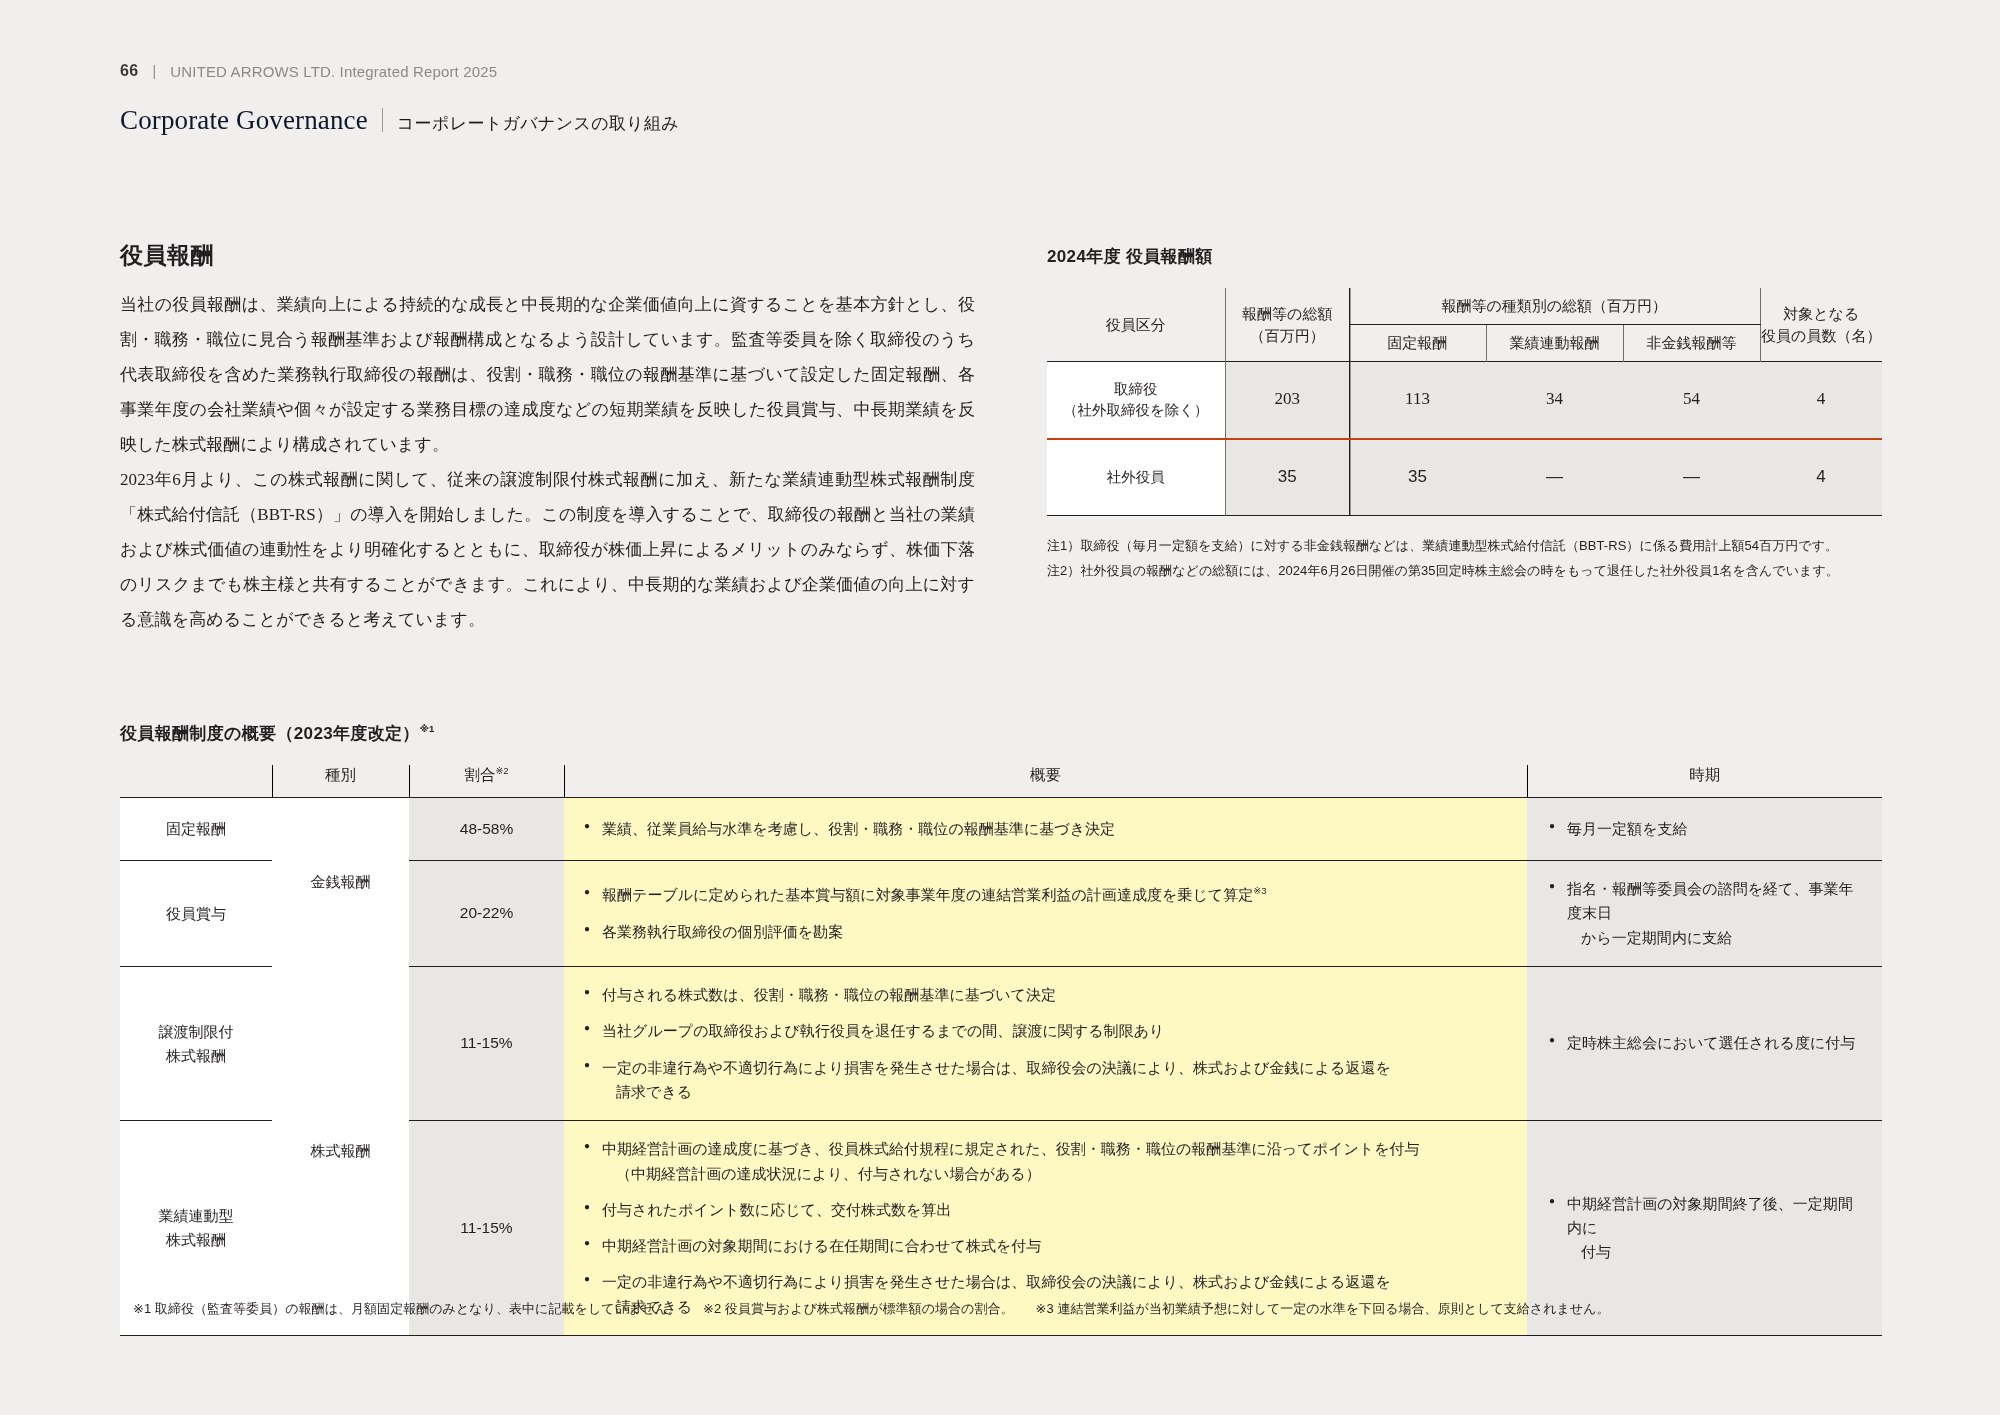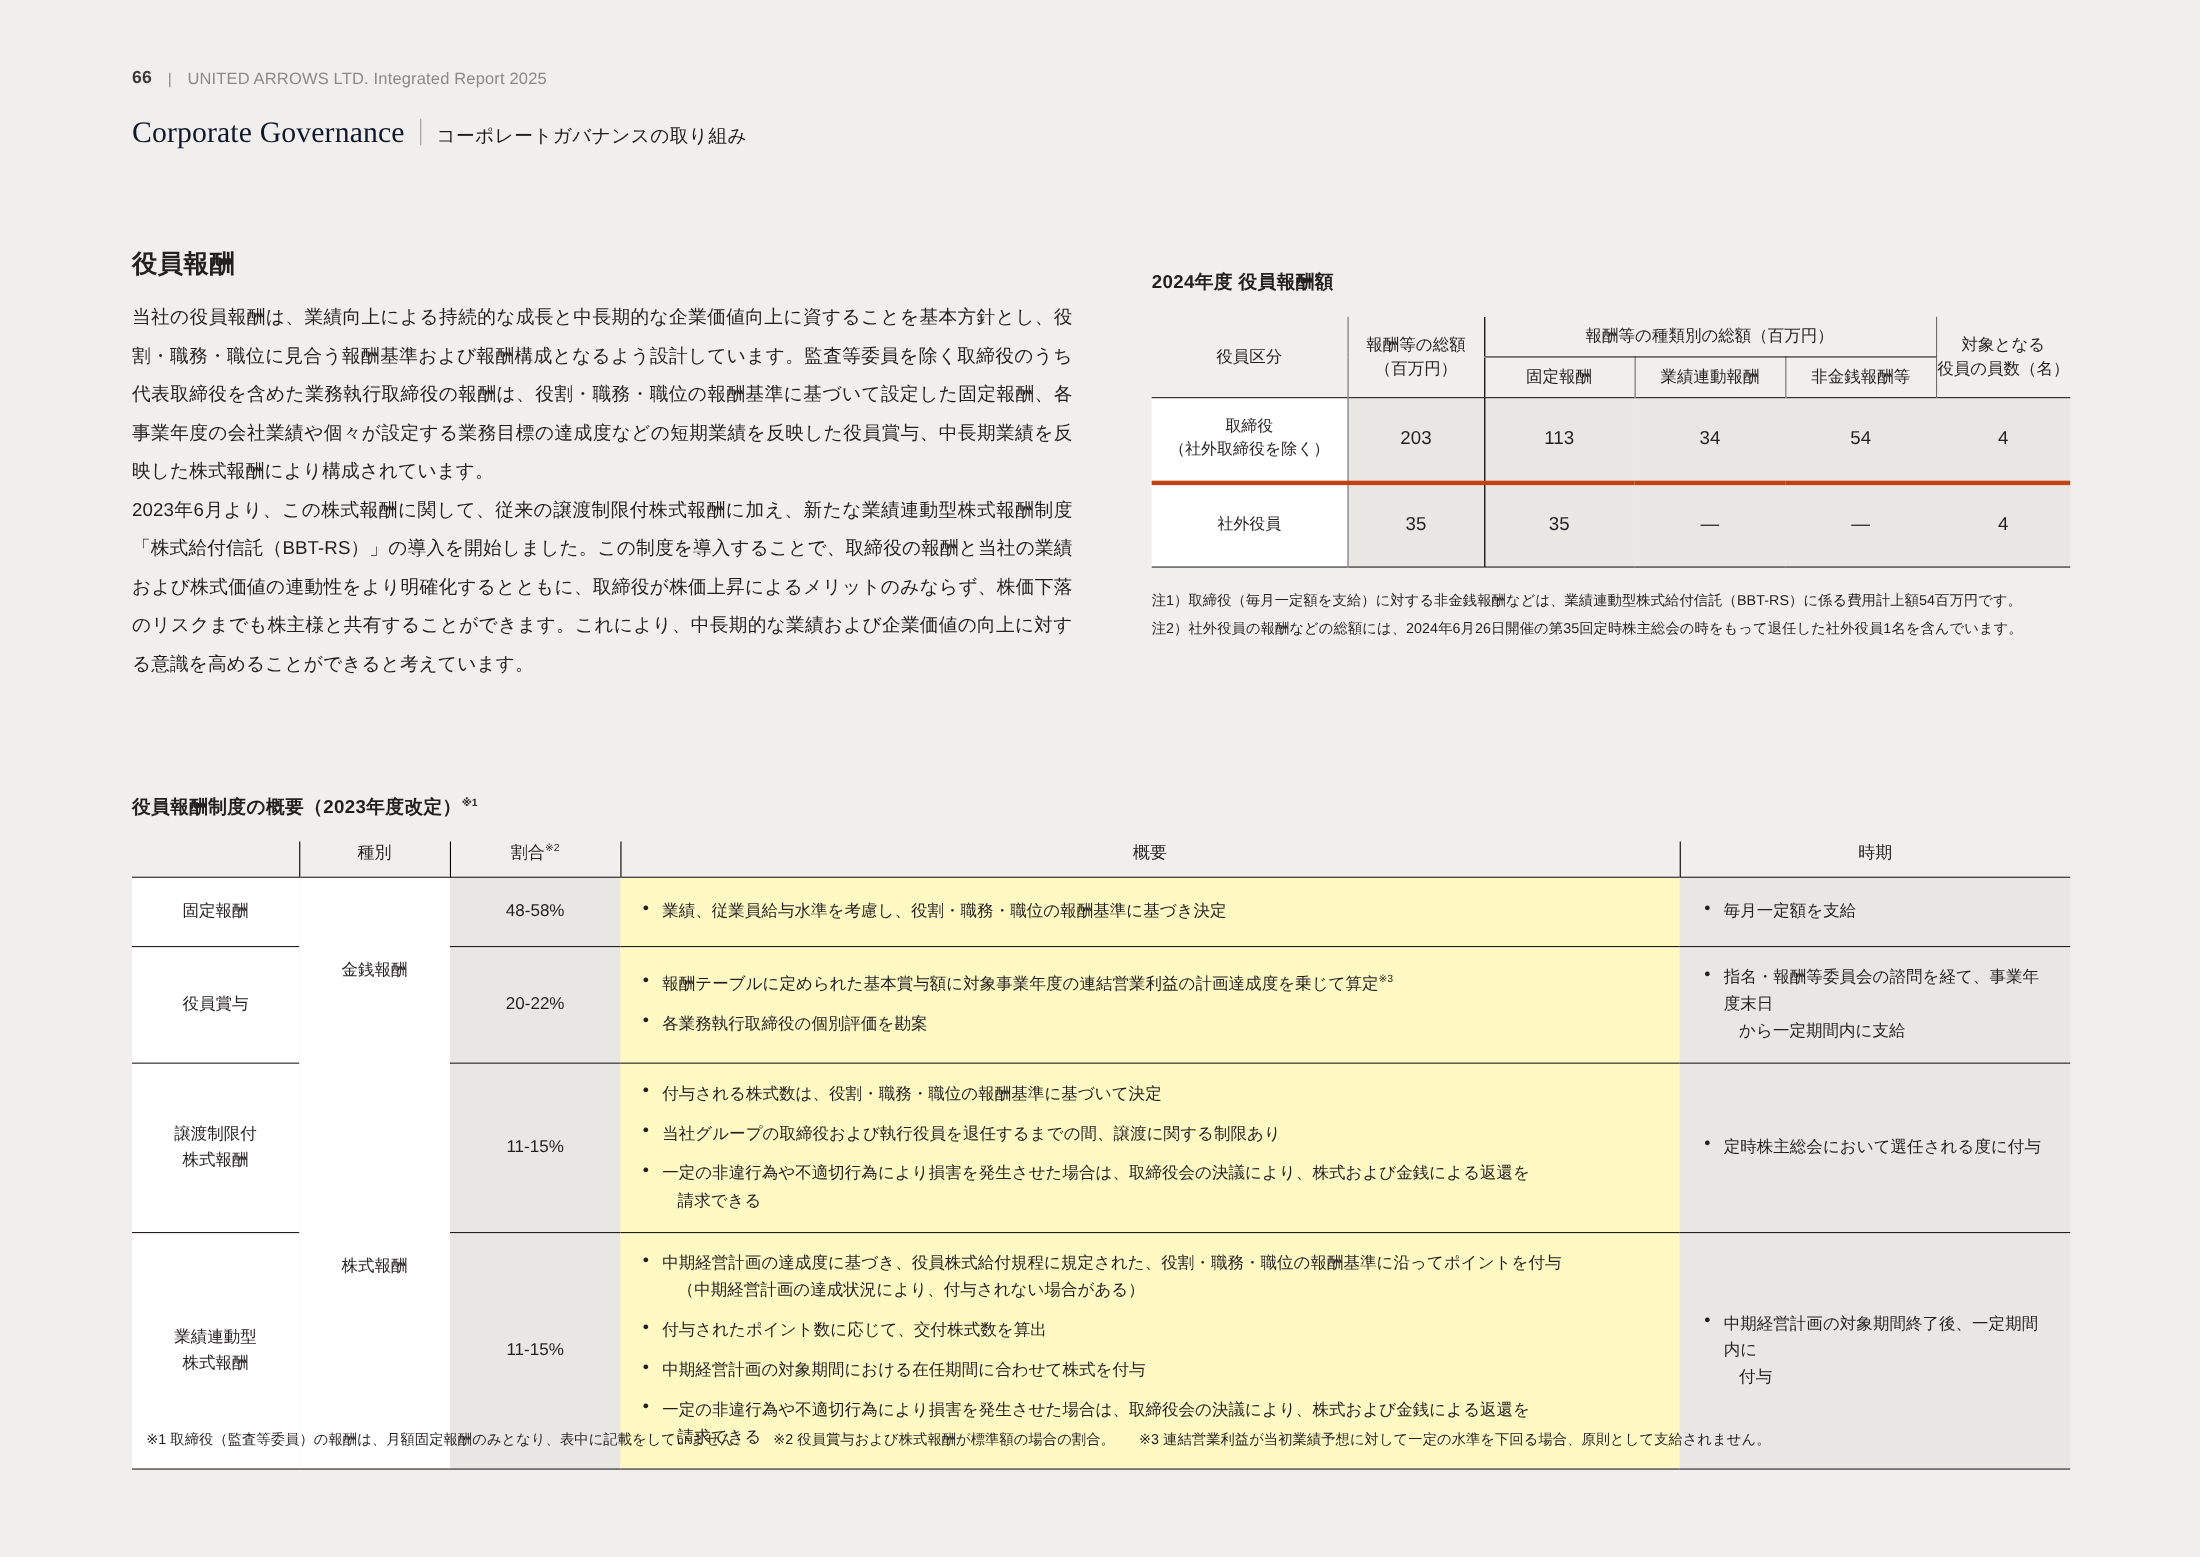--- a/index.html
+++ b/index.html
@@ -33,21 +33,21 @@
     font-family:"Liberation Serif","DejaVu Serif",serif;
     font-size:27px;color:#0f172a;letter-spacing:.005em;font-weight:400;
   }
   .sectitle .sep{
     display:inline-block;width:1px;height:24px;background:#9a9a9a;
     margin:0 14px;position:relative;top:3px;
   }
   .sectitle .ja{font-size:17px;color:#1c1c1c;letter-spacing:.02em;}
 
   
-  .leftcol{position:absolute;left:120px;top:224px;width:855px;}
+  .leftcol{position:absolute;left:120px;top:240px;width:855px;font-family:Liberation Serif, serif;}
   .h2{
     font-size:23px;font-weight:700;letter-spacing:.02em;margin:0 0 16px 0;
   }
   .body p{
     margin:0;font-size:17px;line-height:2.06;letter-spacing:.005em;
     text-align:justify;text-justify:inter-character;
   }
 
   
   .rightcol{position:absolute;left:1047px;top:245px;width:835px;}
@@ -68,21 +68,21 @@
     font-weight:400;line-height:1.45;
   }
   .t1 .hd{height:72px;}
   .t1 .hd-top{height:36px;}
   .t1 .hd-bot{height:36px;font-size:15px;}
   .t1 .row{height:77px;}
   .t1 .shade{background:#e8e7e4;}
   .t1 .white{background:#ffffff;}
   .bd-t{border-top:1.6px solid #231f20;}
   .bd-b{border-bottom:1.6px solid #231f20;}
-  .bd-b-thin{border-bottom:4px solid #c2410c;}
+  .bd-b-thin{border-bottom:2px solid #c2410c;font-family:Liberation Serif, serif;}
   .vr{border-left:1px solid #6f6f6f;}
   .vr-dbl{box-shadow:inset 3px 0 0 -1.6px #231f20, inset 1px 0 0 0 #231f20;}
   .ruleunder{border-bottom:1px solid #231f20;}
   .t1 .sub{font-size:14.5px;}
   .t1 .big{font-size:17px;}
 
   .notes{margin-top:18px;}
   .notes div{
     font-size:13px;line-height:1.9;letter-spacing:.005em;color:#231f20;
   }

